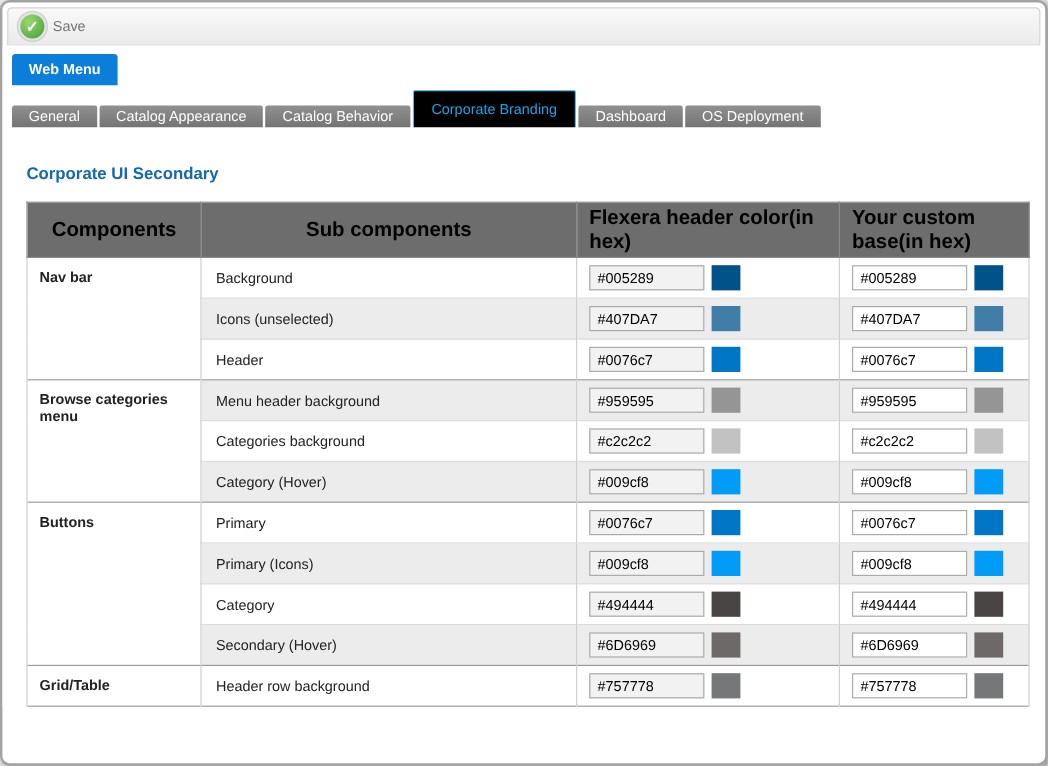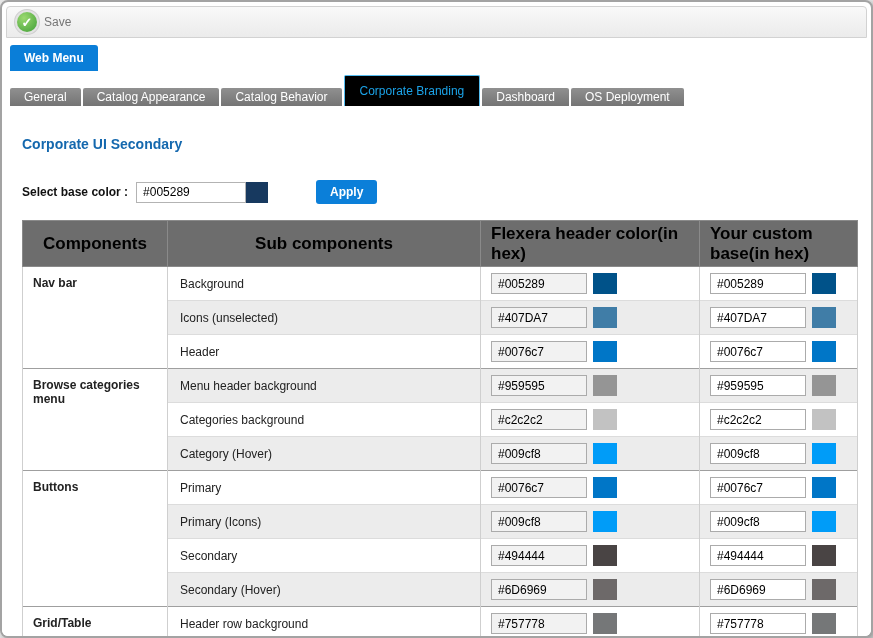--- a/index.html
+++ b/index.html
@@ -111,26 +111,20 @@
         <div class="subtab">Catalog Behavior</div>
         <div class="subtab active">Corporate Branding</div>
         <div class="subtab">Dashboard</div>
         <div class="subtab">OS Deployment</div>
       </div>
   </div>
 
   <div class="content">
     <div class="page-title">Corporate UI Secondary</div>
 
-    <div class="base-row">
-      <span class="base-label">Select base color :</span>
-      <input class="base-input" type="text" value="#005289" style="">
-      <span class="base-swatch" style="background: rgb(23, 57, 95);"></span>
-      <button class="apply-btn">Apply</button>
-    </div>
 
     <table class="brand">
       <colgroup>
         <col style="width:145px">
           <col style="width:313px">
           <col style="width:219px">
           <col style="width:158px">
       </colgroup>
       <thead>
         <tr>
@@ -258,21 +252,21 @@
               </div>
             </td>
             <td>
               <div class="color-wrap">
                 <input class="hex-input custom" value="#009cf8" style="">
                 <span class="swatch" style="background: rgb(0, 156, 248);"></span>
               </div>
             </td>
           </tr>
           <tr class="plain">
-            <td class="sub-cell">Secondary</td>
+            <td class="sub-cell">Category</td>
             <td>
               <div class="color-wrap">
                 <input class="hex-input default" readonly="" value="#494444" style="">
                 <span class="swatch" style="background: rgb(73, 68, 68);"></span>
               </div>
             </td>
             <td>
               <div class="color-wrap">
                 <input class="hex-input custom" value="#494444" style="">
                 <span class="swatch" style="background: rgb(73, 68, 68);"></span>

